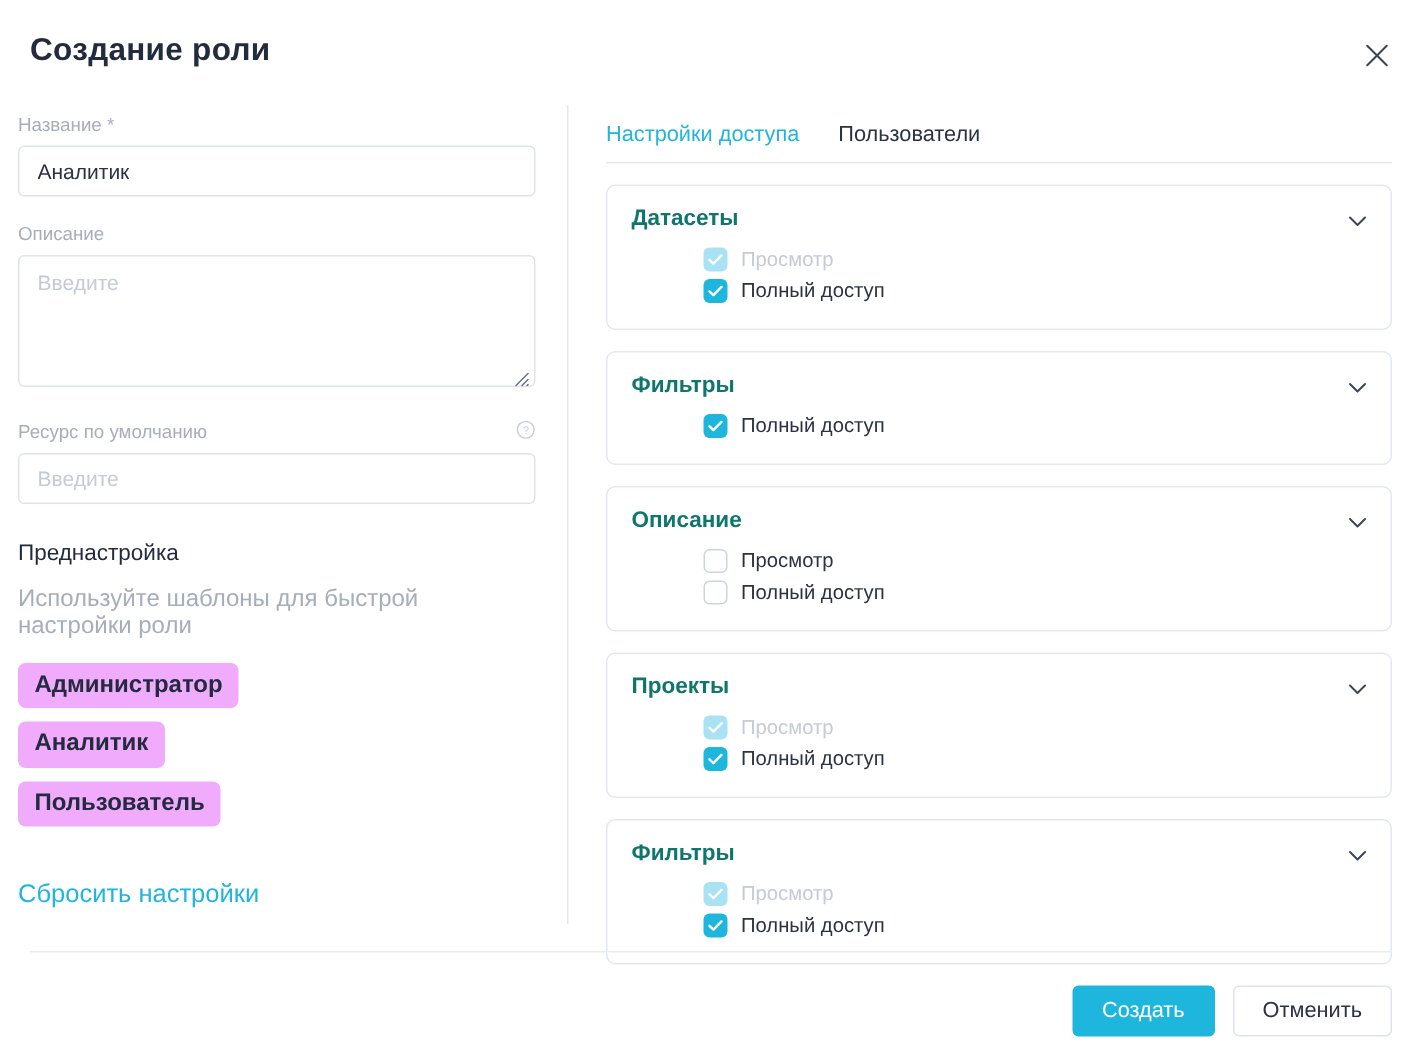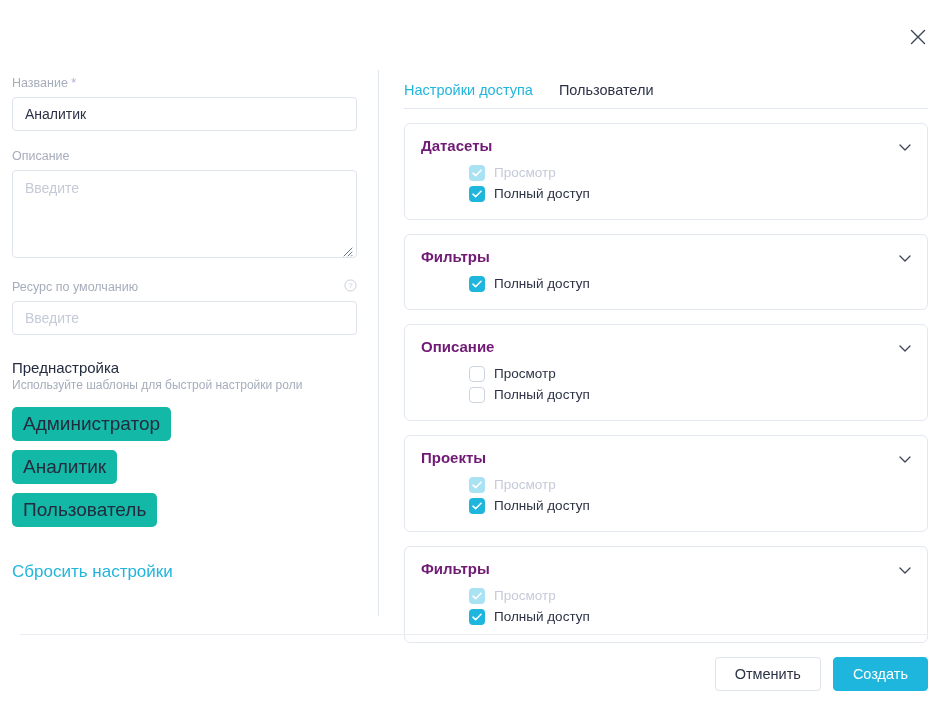--- a/index.html
+++ b/index.html
@@ -63,26 +63,27 @@
     position:absolute; right:4px; bottom:5px; width:10px; height:10px;
     pointer-events:none;
   }
 
   .label-row { position:relative; width:345px; }
   .help-icon {
     position:absolute; right:0; top:-1px; width:13px; height:13px; cursor:pointer;
   }
 
   .preset-title { font-size:15px; font-weight:400; color:#232b3e; }
-  .preset-sub { font-size:12px; color:#a6adbb; margin-top:2px; }
+  .preset-sub { font-size:16px; color:#a6adbb; margin-top:14px; }
 
   .chip {
-    display:inline-block; background:#14b8a6; border-radius:5px;
-    font-size:19px; color:#232b3e; padding:6px 11px; cursor:pointer;
+    display:inline-block; background:#f0abfc; border-radius:5px;
+    font-size:16px; color:#232b3e; padding:6px 11px; cursor:pointer;
     line-height:1.15;
+    font-weight:bold;
   }
   .chip-row { margin-top:9px; }
 
   .reset-link {
     font-size:17px; color:#21b5dd; cursor:pointer; font-weight:400;
   }
 
   
   .right-col { position:absolute; left:404px; top:70px; width:524px; }
 
@@ -90,21 +91,21 @@
   .tab {
     font-size:14.5px; cursor:pointer; padding-bottom:10px; color:#2b3245;
   }
   .tab.active { color:#21b5dd; }
   .tabs-underline { height:1px; background:#e3e7ef; width:524px; }
 
   .panel {
     border:1px solid #e3e7ef; border-radius:6px; background:#fff;
     margin-top:14px; padding:13px 16px 14px 16px; position:relative;
   }
-  .panel-title { font-size:15px; font-weight:700; color:#701a75; }
+  .panel-title { font-size:15px; font-weight:700; color:#0f766e; }
   .panel-chevron {
     position:absolute; right:14px; top:15px; width:16px; height:16px; cursor:pointer;
   }
   .perm-list { margin-top:9px; }
   .perm-row { display:flex; align-items:center; gap:9px; height:20px; margin-bottom:1px;padding-left:48px; }
   .perm-label { font-size:13.5px; color:#2b3245; line-height:1; }
   .perm-row.disabled .perm-label { color:#c4cad8; }
 
   .cbox {
     width:16px; height:16px; border-radius:4px; flex:0 0 16px;
@@ -125,20 +126,21 @@
     display:flex; align-items:center; justify-content:center;
     font-family:"Liberation Sans", sans-serif; padding:0 19px;
   }
   .btn-secondary { background:#fff; border:1px solid #dfe3ec; color:#2b3245; }
   .btn-primary { background:#1fb6dd; border:1px solid #1fb6dd; color:#fff; }
 </style>
 </head>
 <body>
 
 <div class="dialog-header">
+  <div class="dialog-title">Создание роли</div>
   <div class="close-btn">
     <svg width="16" height="16" viewBox="0 0 16 16" aria-hidden="true">
       <path d="M1.5 1.5 L14.5 14.5 M14.5 1.5 L1.5 14.5" stroke="#3c4458" stroke-width="1.4" stroke-linecap="round"></path>
     </svg>
   </div>
 </div>
 
 <div class="v-divider"></div>
 
 <div class="left-col">
@@ -305,15 +307,15 @@
             </svg>
         </span>
         <span class="perm-label">Полный доступ</span>
       </div>
     </div>
   </div>
 </div>
 
 <div class="footer-divider"></div>
 <div class="footer">
+  <div class="btn btn-primary">Создать</div>
   <div class="btn btn-secondary">Отменить</div>
-  <div class="btn btn-primary">Создать</div>
 </div>
 
 </body></html>

